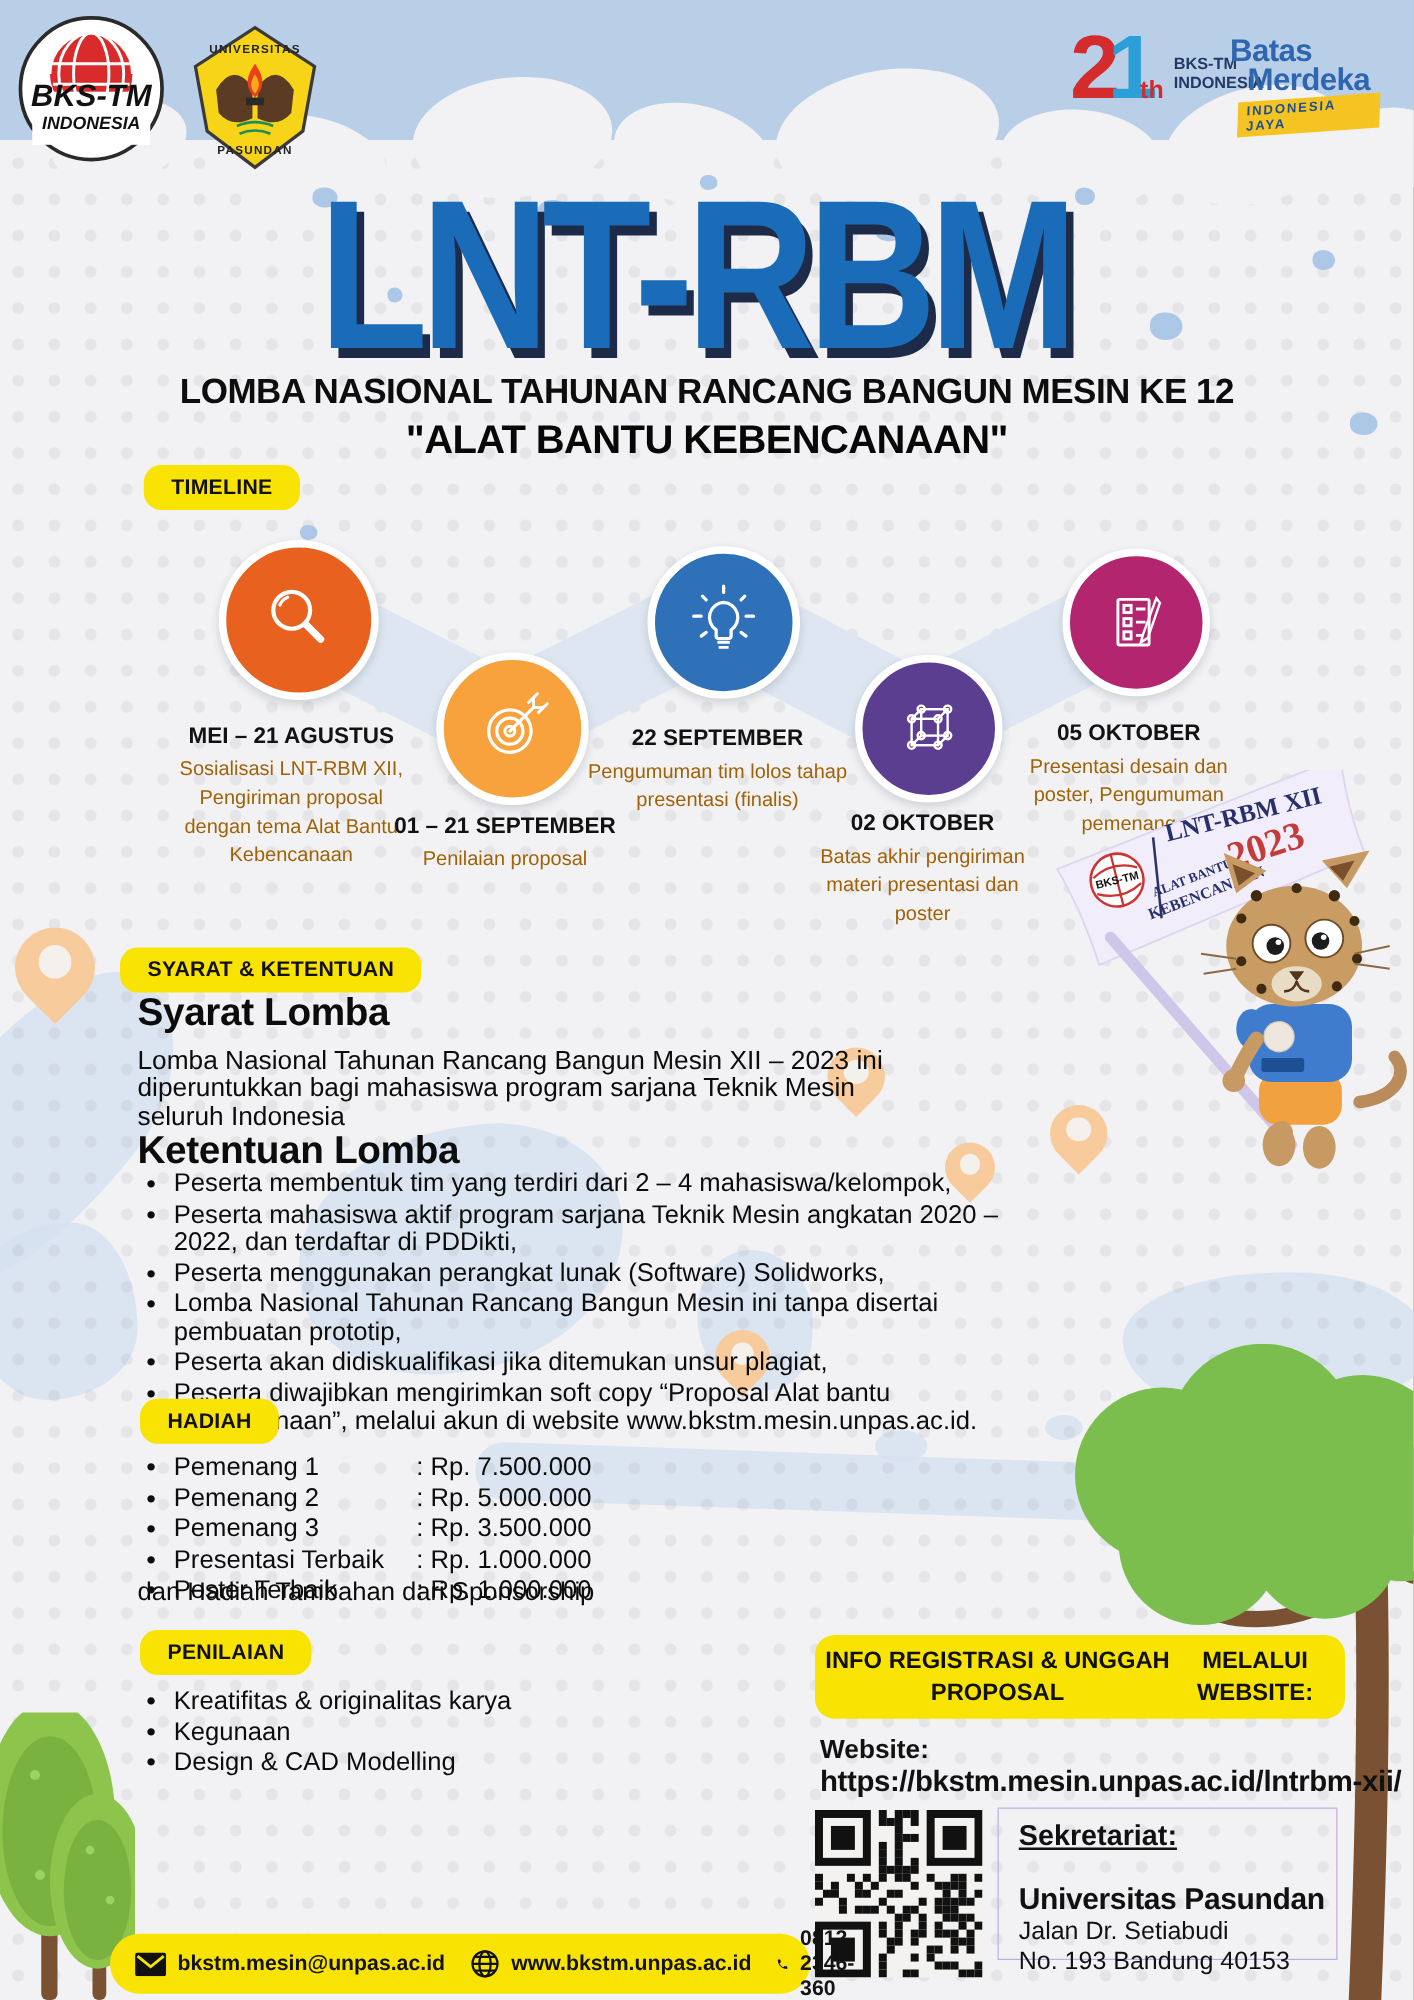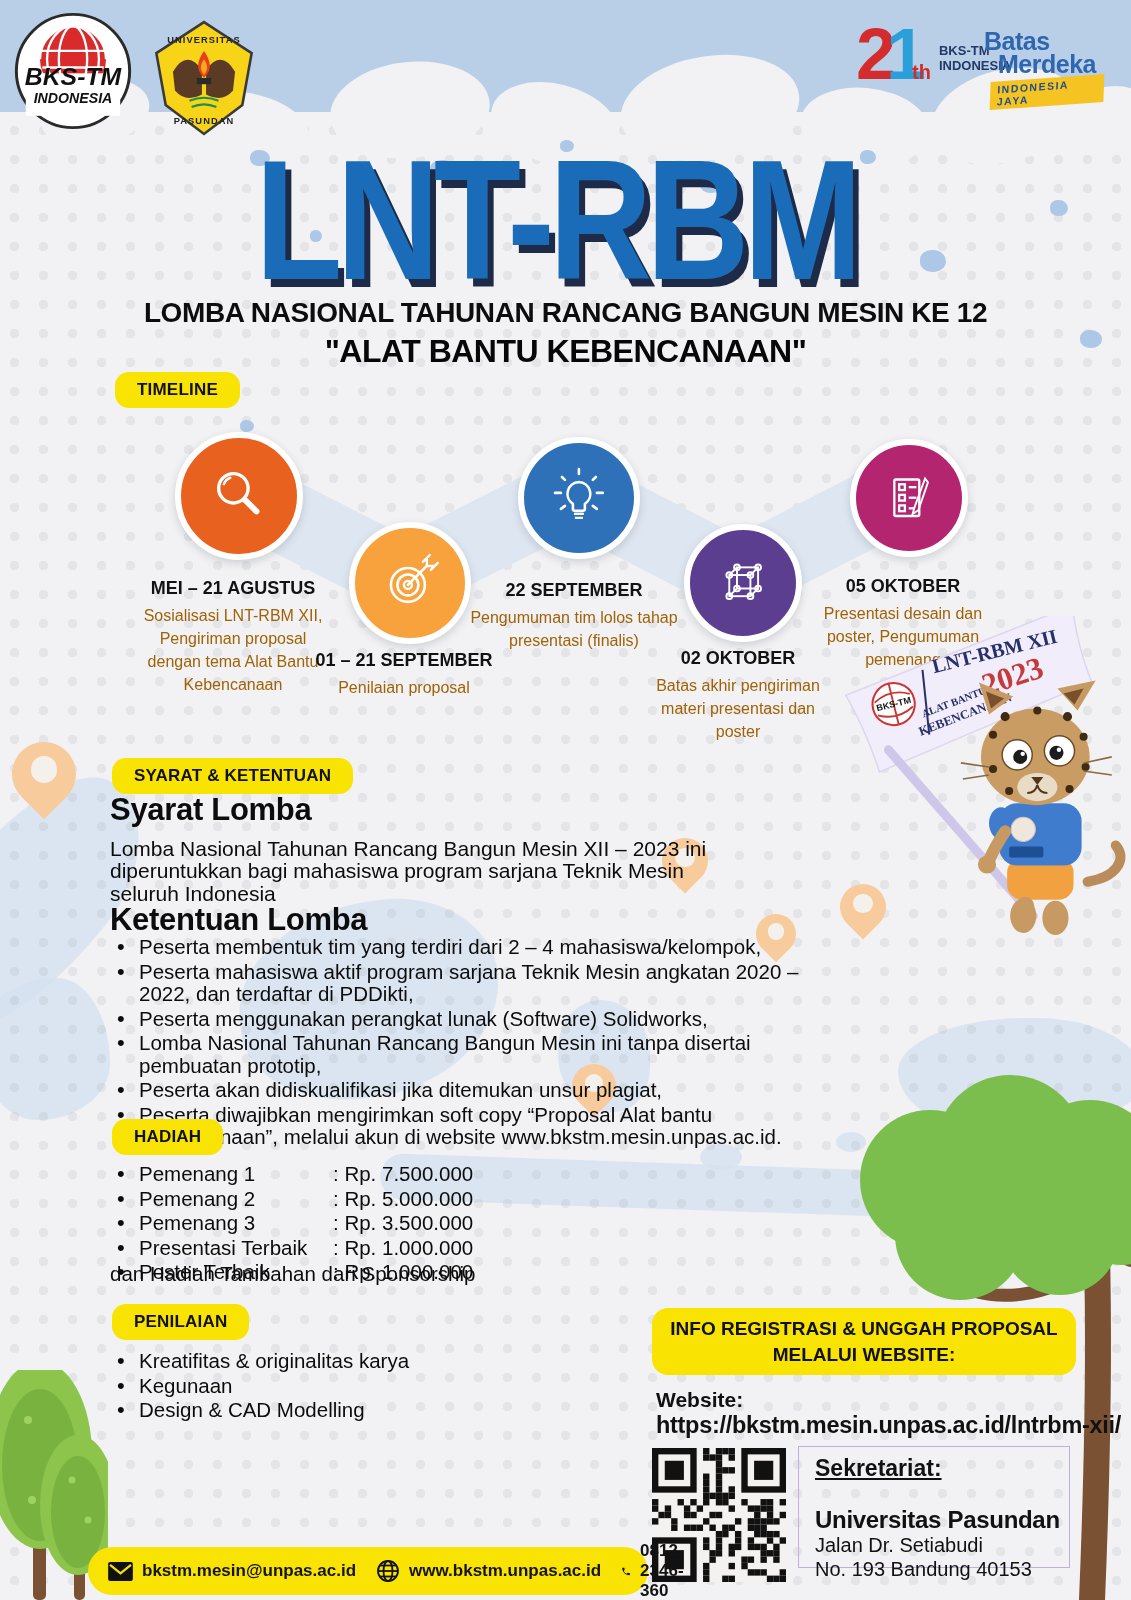--- a/index.html
+++ b/index.html
@@ -62,21 +62,21 @@
   .sec-h{position:absolute;z-index:4;font-size:31px;font-weight:bold;color:#0c0c0c;letter-spacing:-.3px;}
   .sec-p{position:absolute;z-index:4;font-size:21px;line-height:1.07;color:#0c0c0c;}
   ul.blist{position:absolute;z-index:4;list-style:none;margin:0;padding:0;font-size:20.5px;line-height:1.1;color:#0c0c0c;}
   ul.blist li{position:relative;padding-left:27px;margin-bottom:2px;}
   ul.blist li::before{content:"•";position:absolute;left:5px;top:-1px;font-size:22px;}
   ul.prizes li{display:flex;}
   ul.prizes .lab{width:194px;flex:none;}
   .extra-line{position:absolute;z-index:4;font-size:20.5px;color:#0c0c0c;}
   
   .info-box{position:absolute;left:652px;top:1308px;width:424px;min-height:60px;background:#f9e302;border-radius:16px;
-    z-index:4;display:flex;flex-direction:column;align-items:center;justify-content:center;text-align:center;
+    z-index:4;display:flex;flex-direction:row;align-items:center;justify-content:center;text-align:center;
     font-size:19px;font-weight:bold;line-height:1.35;padding:8px 6px;box-sizing:border-box;}
   .web-label{position:absolute;left:656px;top:1388px;font-size:21px;font-weight:bold;z-index:4;}
   .web-url{position:absolute;left:656px;top:1412px;font-size:23.5px;font-weight:bold;z-index:4;letter-spacing:-.3px;}
   .qr-wrap{position:absolute;left:652px;top:1448px;width:134px;height:134px;z-index:4;background:#f4f2f0;}
   .sek-box{position:absolute;left:798px;top:1446px;width:272px;height:122px;border:1.6px solid #c0aede;z-index:4;
     padding:8px 0 0 16px;box-sizing:border-box;}
   .sek-title{font-size:23px;font-weight:bold;text-decoration:underline;margin-bottom:9px;}
   .sek-name{font-size:24px;font-weight:bold;letter-spacing:-.3px;margin-top:24px;}
   .sek-addr{font-size:20px;line-height:1.18;}
   
@@ -331,21 +331,21 @@
     </div>
   <div class="pin" style="left:840px;top:884px;width:46px;height:46px;">
       <div class="body"></div>
       <div class="hole"></div>
     </div>
   <div class="pin" style="left:572px;top:1064px;width:44px;height:44px;">
       <div class="body"></div>
       <div class="hole"></div>
     </div>
 
-  <div class="badge" style="left: 112px; top: 758px; background-color: rgb(249, 227, 2);">SYARAT &amp; KETENTUAN</div>
+  <div class="badge" style="left: 96px; top: 758px; background-color: rgb(249, 227, 2);">SYARAT &amp; KETENTUAN</div>
   <div class="sec-h" style="left:110px;top:792px;">Syarat Lomba</div>
   <div class="sec-p" style="left:110px;top:838px;width:600px;">Lomba Nasional Tahunan Rancang Bangun Mesin XII – 2023 ini diperuntukkan bagi mahasiswa program sarjana Teknik Mesin seluruh Indonesia</div>
   <div class="sec-h" style="left:110px;top:902px;">Ketentuan Lomba</div>
   <ul class="blist" style="left:112px;top:900px;width:730px;margin-top:36px;">
     <li>Peserta membentuk tim yang terdiri dari 2 – 4 mahasiswa/kelompok,</li>
     <li>Peserta mahasiswa aktif program sarjana Teknik Mesin angkatan 2020 – 2022, dan terdaftar di PDDikti,</li>
     <li>Peserta menggunakan perangkat lunak (Software) Solidworks,</li>
     <li>Lomba Nasional Tahunan Rancang Bangun Mesin ini tanpa disertai pembuatan prototip,</li>
     <li>Peserta akan didiskualifikasi jika ditemukan unsur plagiat,</li>
     <li>Peserta diwajibkan mengirimkan soft copy “Proposal Alat bantu Kebencanaan”, melalui akun di website www.bkstm.mesin.unpas.ac.id.</li>

